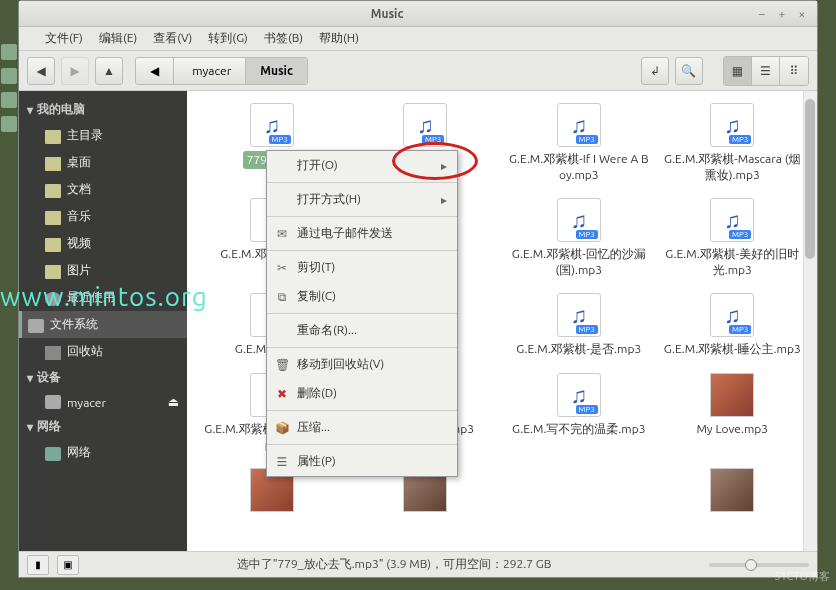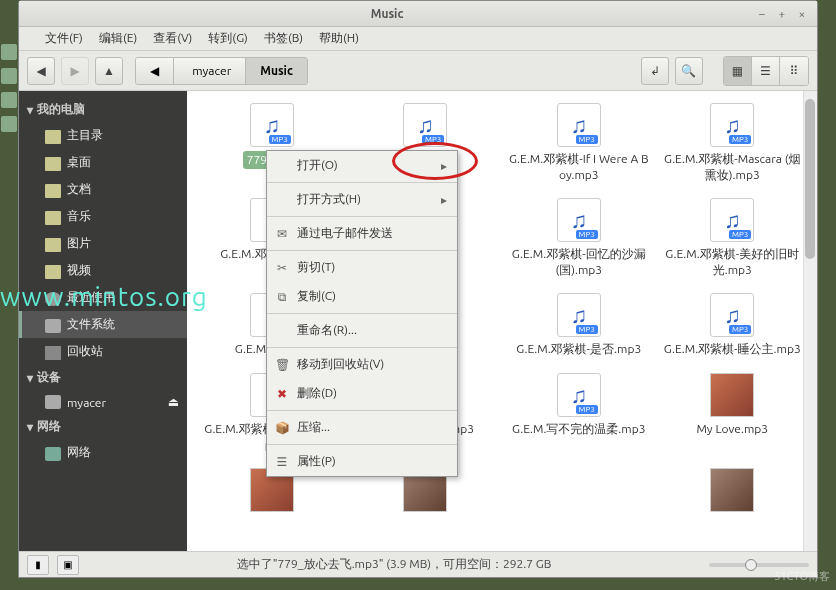--- a/index.html
+++ b/index.html
@@ -24,21 +24,21 @@
 .toolbar .spacer { flex: 1; }
 .viewgroup { display: flex; border: 1px solid #bbb; border-radius: 3px; overflow: hidden; }
 .viewgroup .tbtn { border: none; border-right: 1px solid #bbb; border-radius: 0; }
 .viewgroup .tbtn:last-child { border-right: none; }
 .viewgroup .tbtn.active { background: #c8c8c4; }
 
 .body { flex: 1; display: flex; overflow: hidden; }
 .sidebar { width: 168px; background: #3a3a38; color: #eee; overflow-y: auto; padding: 6px 0; }
 .side-head { padding: 4px 8px; color: #ccc; font-weight: bold; display: flex; align-items: center; gap: 4px; }
 .side-item { padding: 5px 8px 5px 26px; display: flex; align-items: flex-end; gap: 6px; cursor: pointer; }
-.side-item.sel { background: #555; border-left: 3px solid #8a9; padding-left: 23px; }
+.side-item.sel { background: #555; border-left: 3px solid #8a9; padding-left: 6px; }
 .side-item .ic { width: 16px; height: 14px; display: inline-block; }
 .side-item .eject { margin-left: auto; }
 .ic-folder { background: #c8c890; border-radius: 1px; }
 .ic-disk { background: #aaa; border-radius: 2px; }
 .ic-recent { background: #999; border-radius: 50%; }
 .ic-trash { background: #888; }
 .ic-net { background: #7a9; border-radius: 2px; }
 
 .content { flex: 1; background: #fff; position: relative; overflow: hidden; }
 .grid { display: grid; grid-template-columns: repeat(4, 1fr); padding: 8px; gap: 8px 0; }
@@ -145,25 +145,25 @@
         <div class="side-item">
           <span class="ic ic-folder"></span>
           <span>文档</span>
         </div>
         <div class="side-item">
           <span class="ic ic-folder"></span>
           <span>音乐</span>
         </div>
         <div class="side-item">
           <span class="ic ic-folder"></span>
+          <span>视频</span>
+        </div>
+        <div class="side-item">
+          <span class="ic ic-folder"></span>
           <span>图片</span>
-        </div>
-        <div class="side-item">
-          <span class="ic ic-folder"></span>
-          <span>视频</span>
         </div>
         <div class="side-item">
           <span class="ic ic-recent"></span>
           <span>最近使用</span>
         </div>
         <div class="side-item sel">
           <span class="ic ic-disk"></span>
           <span>文件系统</span>
         </div>
         <div class="side-item">

